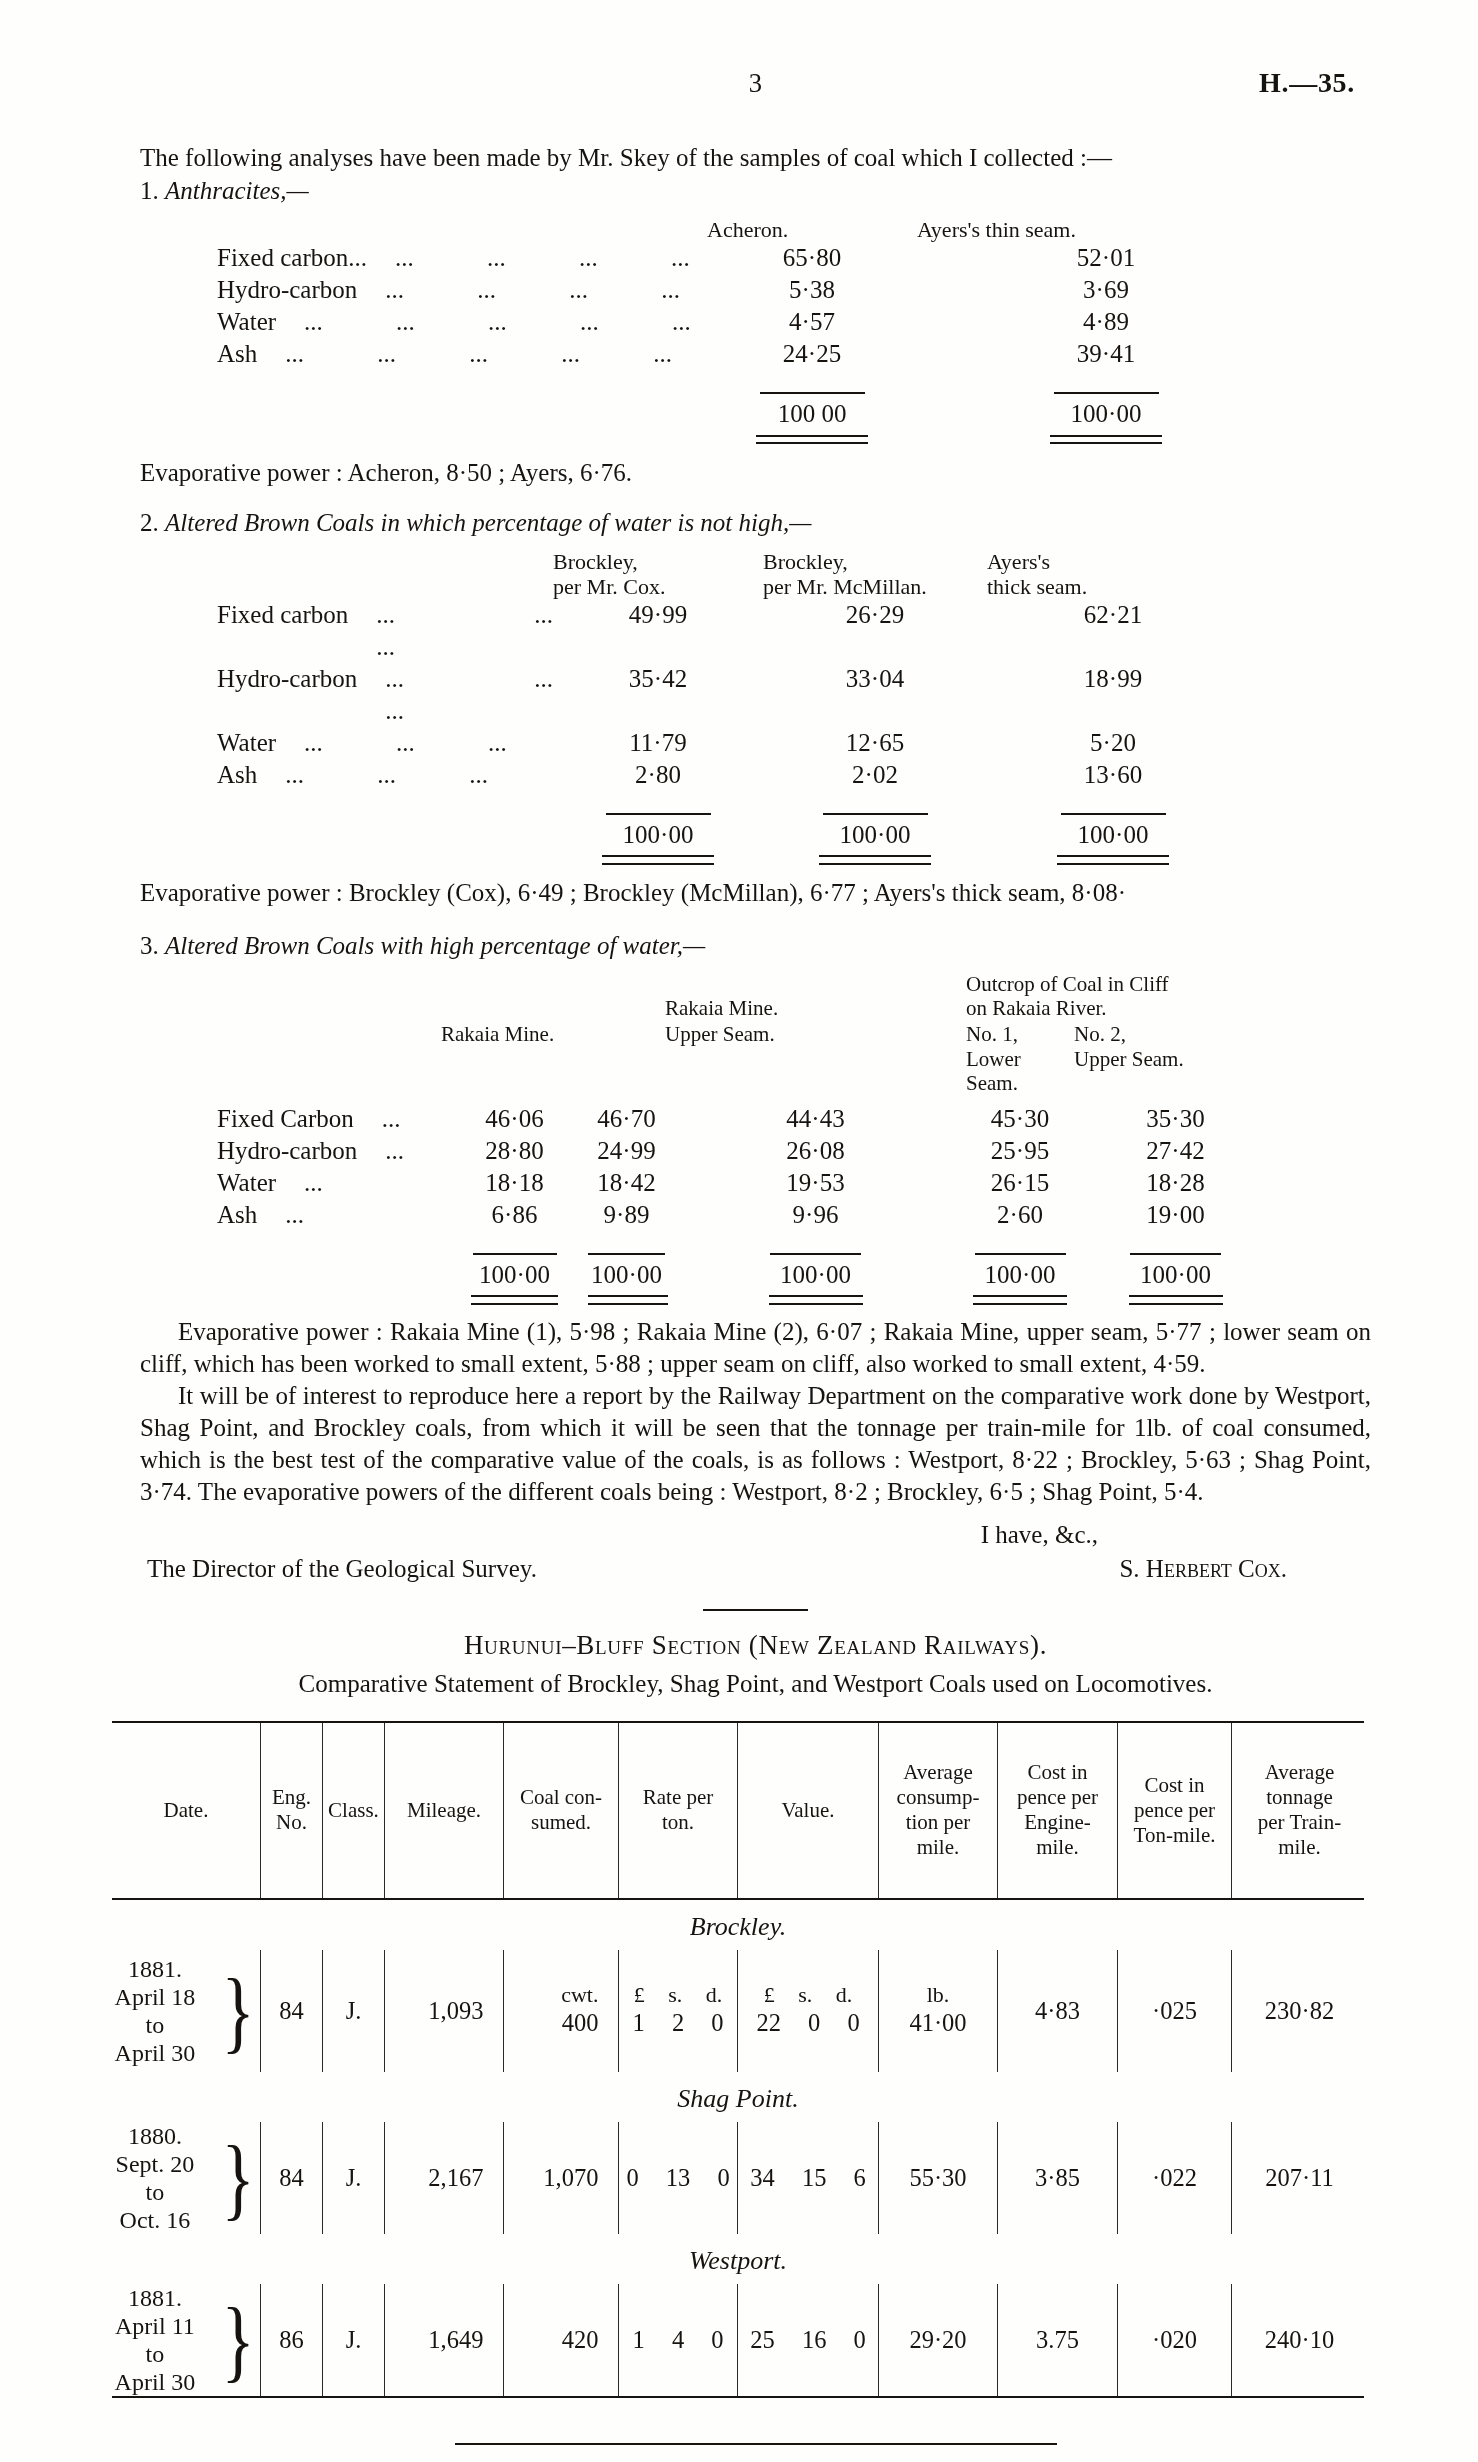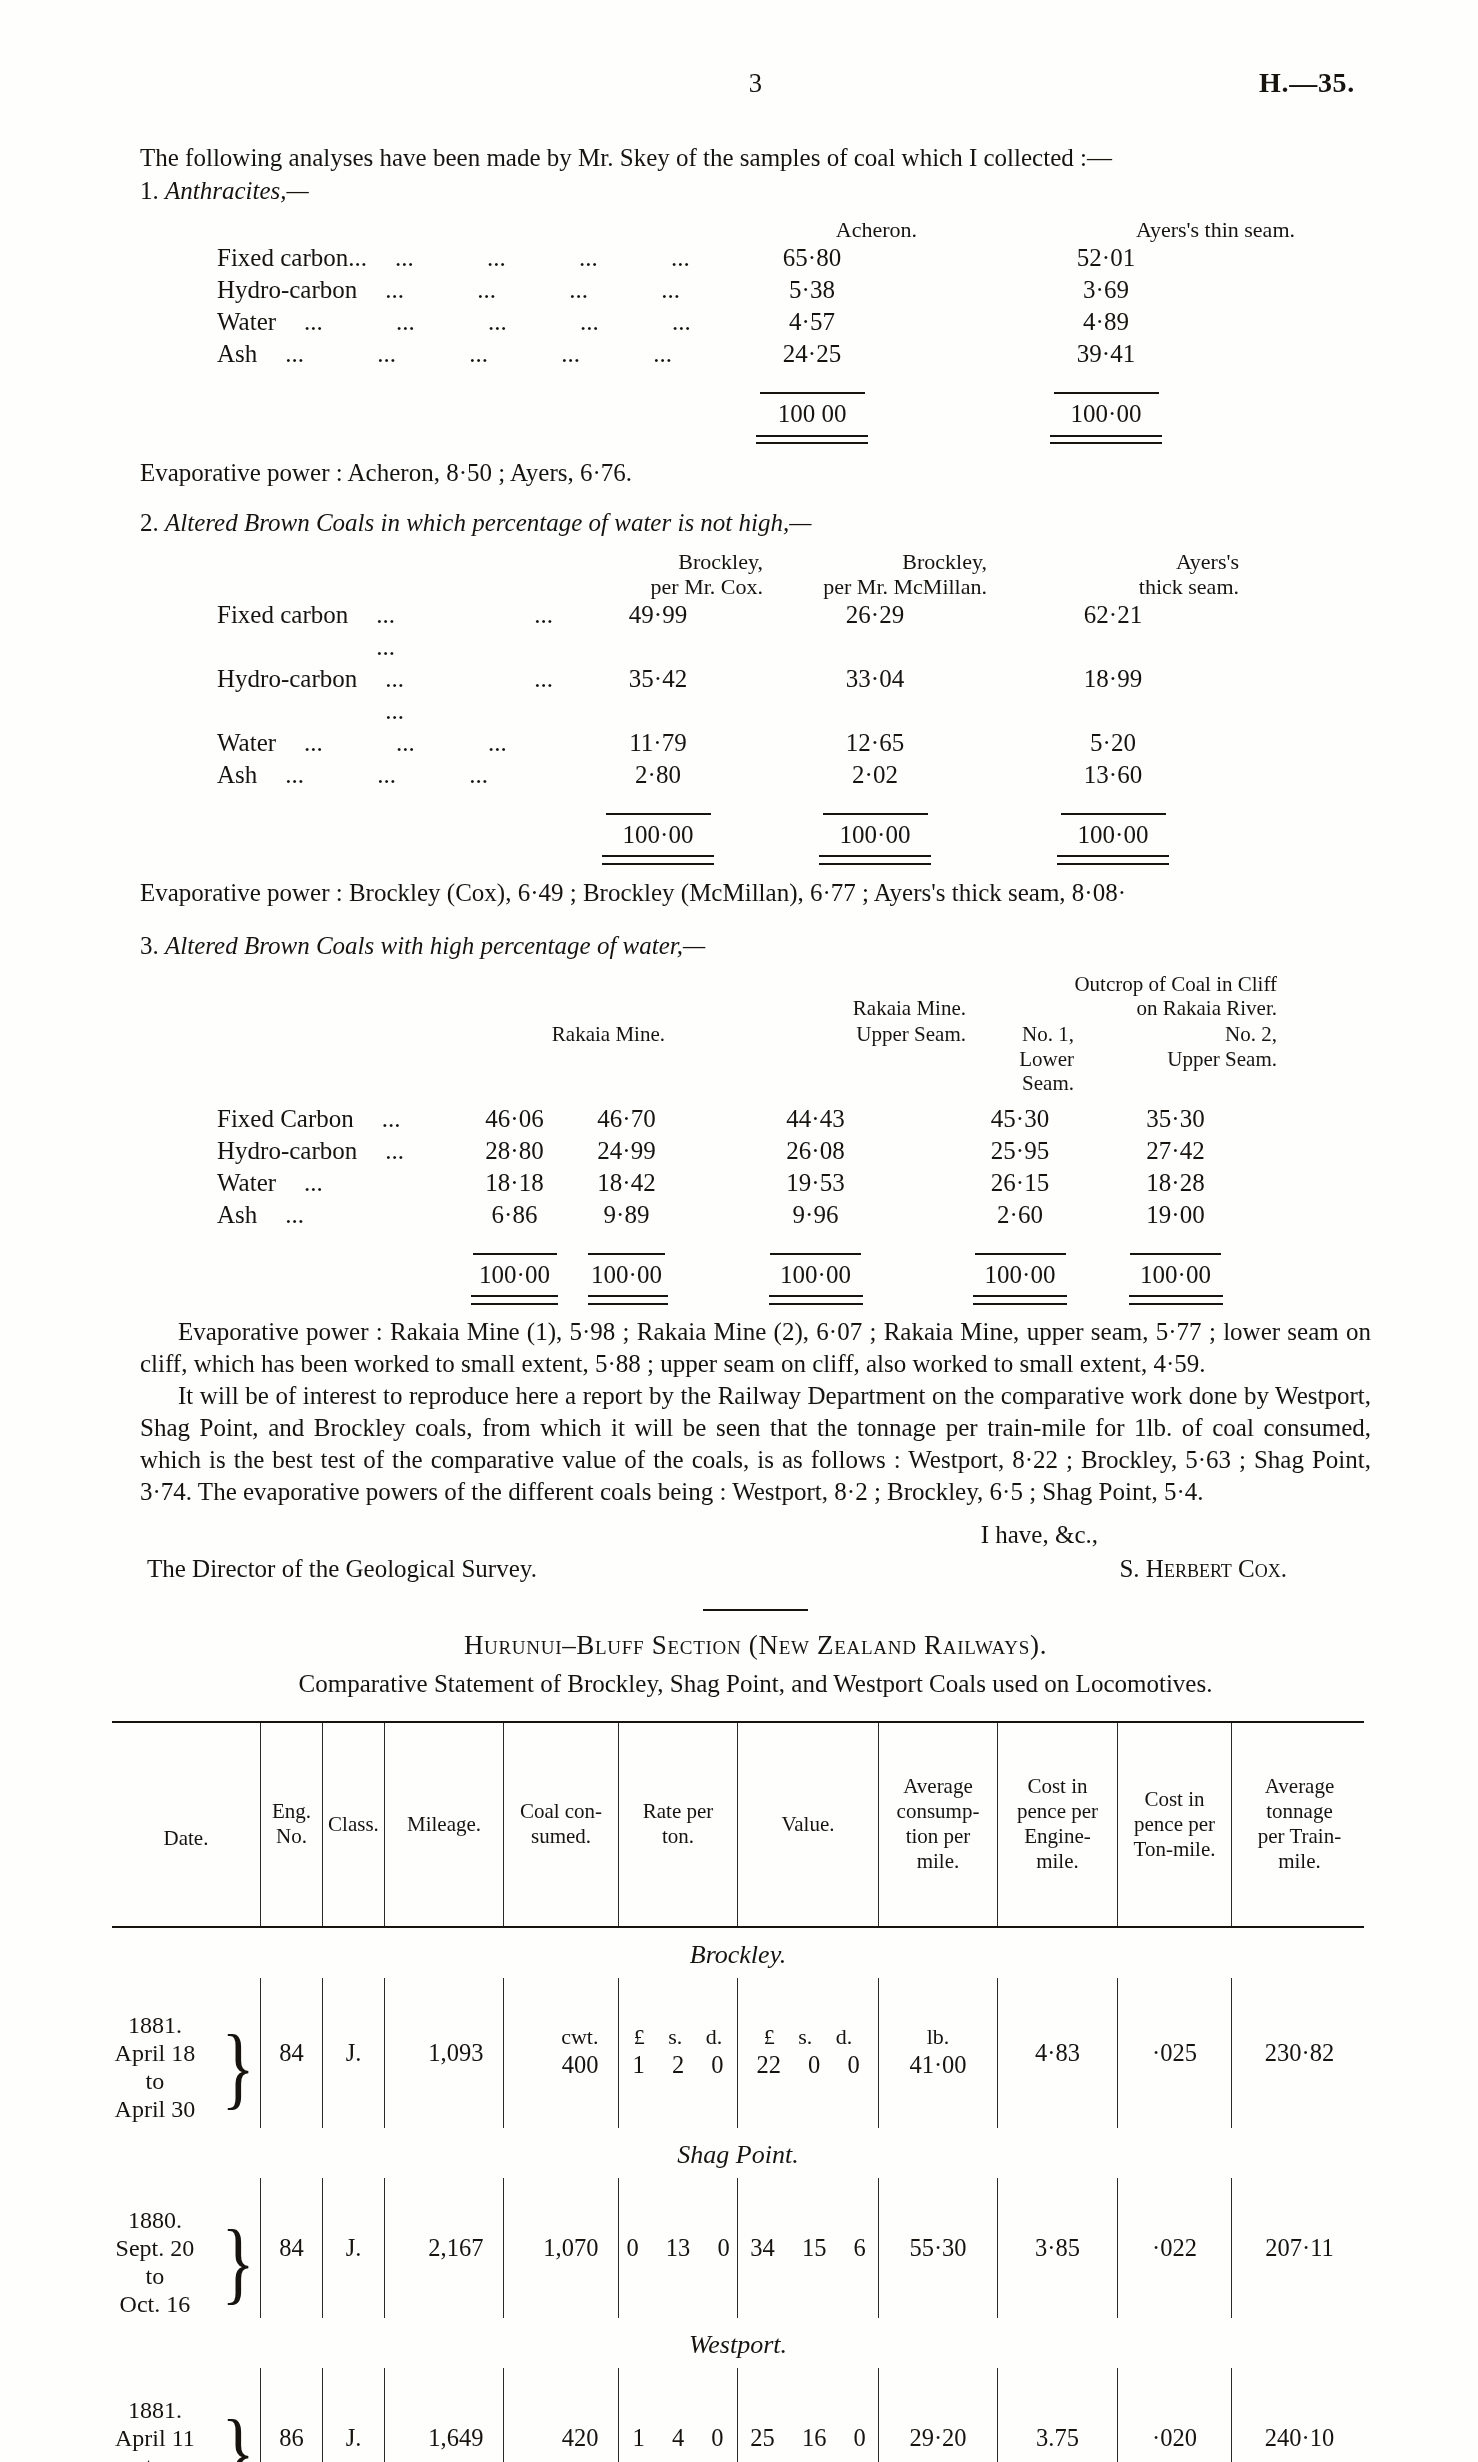--- a/index.html
+++ b/index.html
@@ -29,21 +29,21 @@
   .indent{text-indent:38px;}
 
   
   .atable{padding-left:77px;margin-top:9.8px;margin-bottom:4.2px;}
   .t1row{display:grid;grid-template-columns:490px 210px 378px;align-items:baseline;}
   .t2row{display:grid;grid-template-columns:336px 210px 224px 252px;align-items:baseline;}
   .t3row{display:grid;grid-template-columns:224px 147px 77px 301px 108px 203px;align-items:baseline;}
   .lbl{display:flex;justify-content:space-between;align-items:flex-start;}
   .lbl .dots{flex:1;text-align:justify;word-spacing:67px;overflow:hidden;padding-left:28px;color:#17140f;}
   .num{text-align:center;}
-  .chead{text-align:right;font-size:22px;line-height:25px;}
+  .chead{text-align:left;font-size:22px;line-height:25px;}
   .t3 .chead{font-size:21px;line-height:24.5px;}
   .rulerow{height:24px;display:grid;align-items:end;}
   .trule{width:105px;border-top:2.1px solid #17140f;margin:0 auto;}
   .dblrule{width:112px;height:5.6px;border-top:2.1px solid #17140f;border-bottom:2.1px solid #17140f;margin:4.2px auto 0 auto;}
   .totalrow{margin-top:4.2px;}
   .evap{margin-top:12.6px;}
 
   
   .t3headA{align-items:end;margin-bottom:1.4px;}
   .t3headB{align-items:start;}
@@ -60,21 +60,21 @@
 
   
   .rwhead{text-align:center;font-variant:small-caps;font-size:27px;letter-spacing:0.7px;}
   .rwsub{text-align:center;margin-top:7px;}
   .btwrap{width:1252px;margin-left:-28px;margin-top:21px;}
   .bt-top{border-top:2.8px solid #17140f;}
   .bt-bottom{border-top:2.8px solid #17140f;}
   .bt-underhead{border-top:2.1px solid #17140f;}
   .btgrid{display:grid;grid-template-columns:148px 62px 62px 119px 115px 119px 141px 119px 120px 114px 136px;}
   .btgrid .c{border-left:1.4px solid #2a2a2a;display:flex;flex-direction:column;justify-content:center;align-items:center;text-align:center;}
-  .btgrid .c:first-child{border-left:none;margin-top:28px;}
+  .btgrid .c:first-child{border-left:none;}
   .bthead .c{min-height:175px;font-size:21px;line-height:25px;}
   .btsection{font-style:italic;text-align:center;font-size:26px;padding:11.2px 0 7px 0;}
   .btdata .c{min-height:105px;font-size:24.5px;}
   .btdata.withunits .c{min-height:122px;}
   .unit{font-size:22px;line-height:24px;word-spacing:18px;display:block;width:100%;}
   .unit.right{text-align:right;padding-right:19.6px;box-sizing:border-box;}
   .val{display:block;width:100%;}
   .spread{word-spacing:21px;}
   .rightal{text-align:right;padding-right:19.6px;box-sizing:border-box;}
   .datecell{flex-direction:row !important;gap:18px;}

